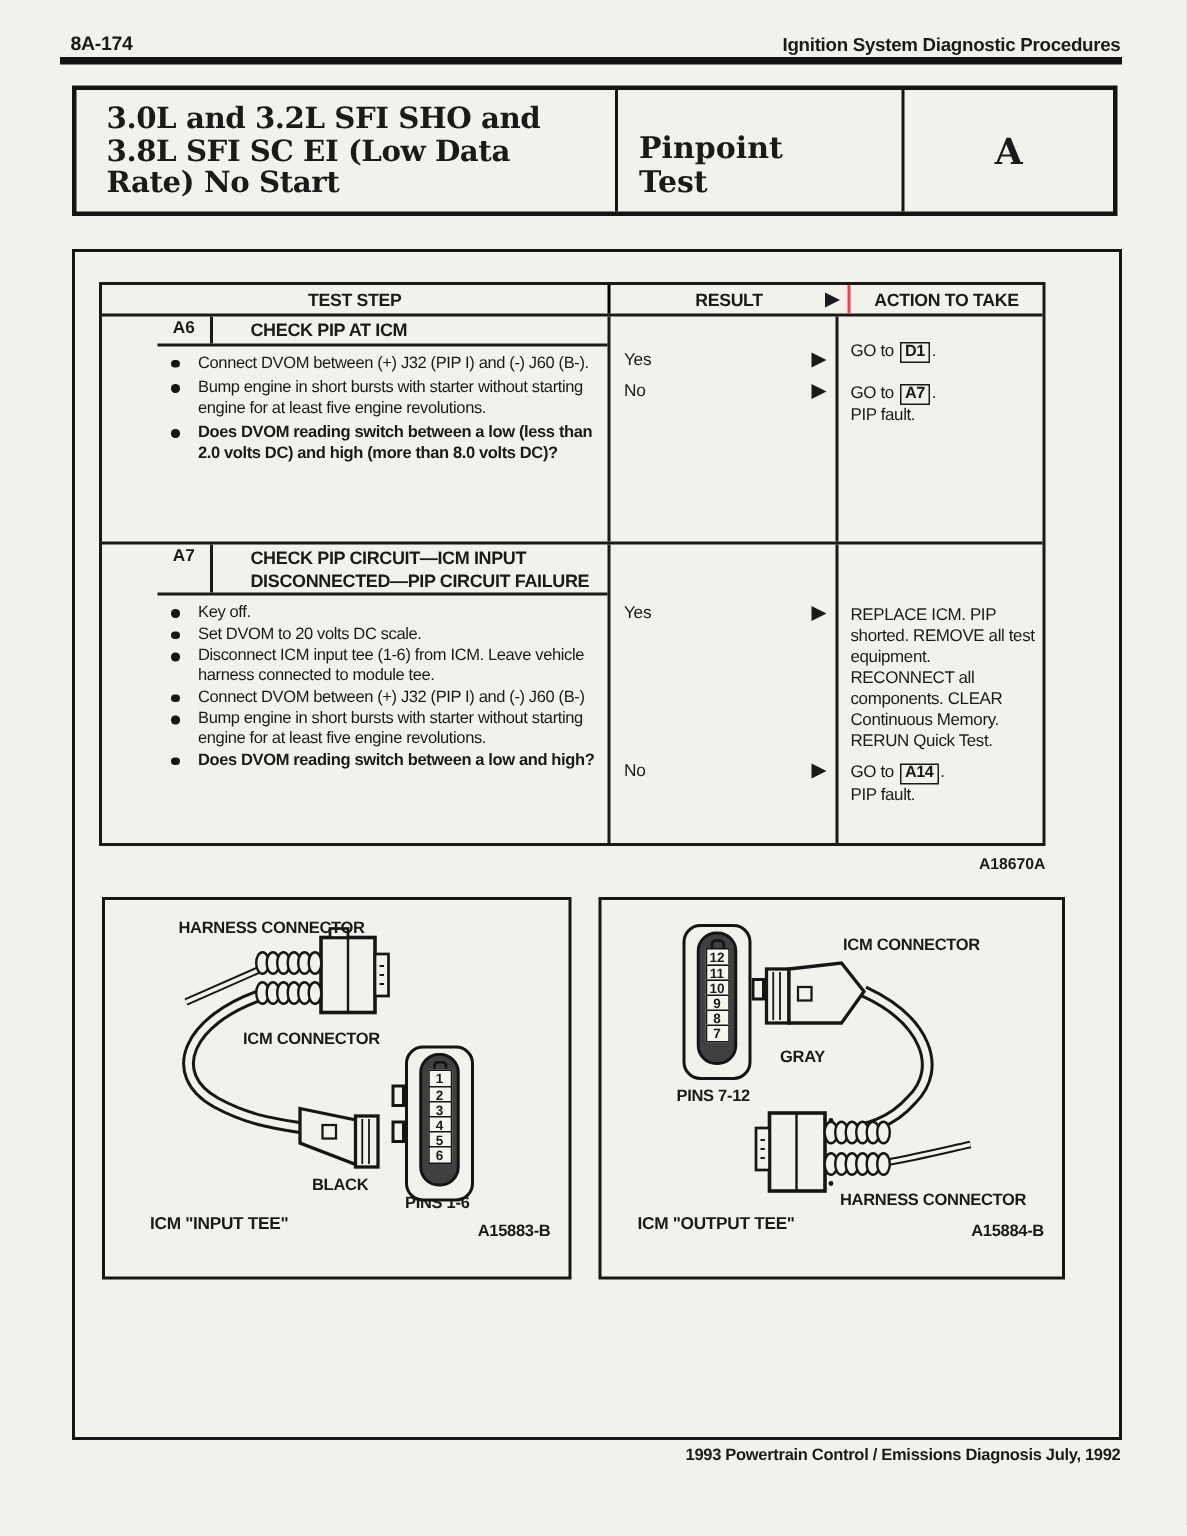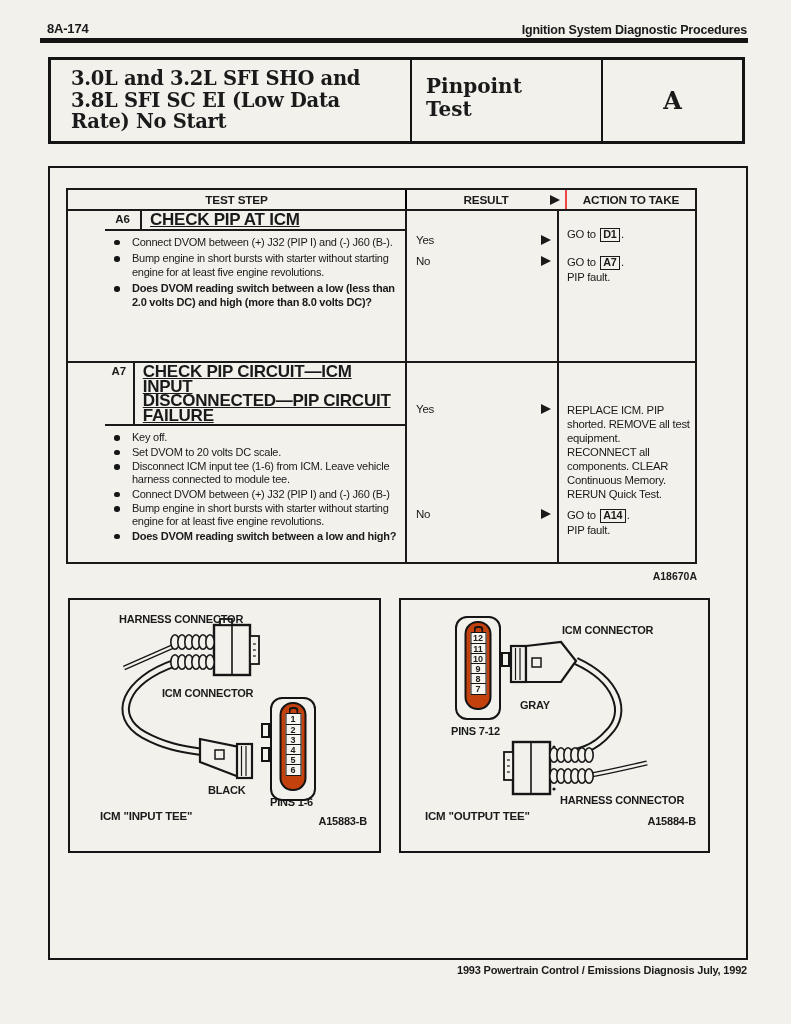--- a/index.html
+++ b/index.html
@@ -10,42 +10,42 @@
     font-family:"Liberation Sans", sans-serif;
   }
   
   .hdr-left  { position:absolute; left:47px; top:21px; font-size:13px; font-weight:700; letter-spacing:-0.2px; }
   .hdr-right { position:absolute; right:44px; top:23px; font-size:12.5px; font-weight:700; letter-spacing:-0.2px;text-align:right; }
   .hdr-rule  { position:absolute; left:40px; top:38px; width:708px; height:5px; background:#141414; }
   
   .titlebox { position:absolute; left:48px; top:57px; width:697px; height:87px;
               border:3px solid #141414; display:flex; font-family:"DejaVu Serif", serif; font-weight:700; }
   .tb-title { width:359px; padding:8px 0 0 20px; font-size:19.5px; line-height:21.5px; letter-spacing:-0.3px; }
-  .tb-pin   { width:191px; border-left:2.5px solid #141414; padding:15px 0 0 14px; font-size:20px; line-height:23px; }
+  .tb-pin   { width:191px; border-left:2.5px solid #141414; padding:27px 0 0 14px; font-size:20px; line-height:23px; }
   .tb-ltr   { flex:1; border-left:2.5px solid #141414; display:flex; align-items:center; justify-content:center; font-size:24px; }
   
   .frame { position:absolute; left:48px; top:166px; width:700px; height:794px; border:2.5px solid #161616; }
   
   .dtable { position:absolute; left:66px; top:188px; width:631px; border:2px solid #1a1a1a; }
   .thead { display:flex; height:21px; border-bottom:2px solid #1a1a1a; font-weight:700; font-size:11.8px; letter-spacing:-0.2px; }
   .th { display:flex; align-items:center; justify-content:center; }
   .th.t-test   { width:337px; }
   .th.t-result { width:160px; border-left:2px solid #000000; position:relative; }
   .th.t-action { flex:1; border-left:2px solid #ef4444; }
   .tri { display:inline-block; width:0; height:0;
          border-top:5px solid transparent; border-bottom:5px solid transparent; border-left:10px solid #1a1a1a; }
   .th.t-result .tri { position:absolute; right:5px; top:5px; }
   .block { display:flex; position:relative; }
   .block + .block { border-top:2px solid #1a1a1a; }
   .col-test   { width:337px; }
   .col-result { width:152px; border-left:2px solid #1a1a1a; position:relative; }
   .col-action { flex:1; border-left:2px solid #1a1a1a; position:relative; }
   .step-head  { display:flex; border-bottom:2px solid #1a1a1a;margin-left:37px; }
   .step-id    { width:37px; border-right:2px solid #1a1a1a; text-align:center; font-weight:700; font-size:11.5px; padding:2px 0 1px; }
-  .step-title { padding:2px 6px 1px 8px; font-weight:700; font-size:17px; line-height:14.5px; letter-spacing:-0.25px;text-decoration:underline; }
+  .step-title { padding:2px 6px 1px 25px; font-weight:700; font-size:12px; line-height:14.5px; letter-spacing:-0.25px; }
   .bullets { list-style:none; padding:5px 2px 4px 0; }
   .bullets li { position:relative; padding-left:64px; font-size:11px; line-height:13.5px; letter-spacing:-0.25px; margin-bottom:3px; }
   .bullets li .dot { position:absolute; left:46px; top:4px; width:5.5px; height:5.5px; border-radius:50%; background:#161616; }
   .bullets li.bold { font-weight:700; }
   .block.b-a7 .bullets li { line-height:13px; margin-bottom:1.5px; }
   .res { position:absolute; left:9px; right:4px; font-size:11.5px; letter-spacing:-0.2px; }
   .res .tri { position:absolute; right:2px; top:1px; }
   .act { position:absolute; left:8px; right:3px; font-size:11.3px; line-height:14px; letter-spacing:-0.25px; }
   .refbox { display:inline-block; border:1.7px solid #1a1a1a; padding:0 2.5px; margin:0 1px;
             font-weight:700; font-size:10.8px; line-height:11.5px; }
@@ -55,21 +55,21 @@
   .dbox.left  { left:68px;  width:313px; }
   .dbox.right { left:399px; width:311px; }
   .dbox svg { position:absolute; left:0; top:0; }
   .dlabel { position:absolute; font-size:11px; font-weight:700; letter-spacing:-0.2px; white-space:nowrap; }
   .dcap   { font-size:11.5px; }
   .dfig   { right:12px; top:215px; left:auto; }
   
   .pinface { position:absolute; width:46px; height:104px; }
   .pf-outer { position:absolute; inset:0; border:2.5px solid #141414; border-radius:12px; background:#f2f1ec; }
   .pf-inner { position:absolute; left:50%; transform:translateX(-50%); top:5px; width:27px; height:89px;
-              border:2px solid #141414; border-radius:13px; background:#c2410c; }
+              border:2px solid #141414; border-radius:13px; background:#404040; }
   .pf-notch { width:10px; height:6px; border:2px solid #141414; border-bottom:none; border-radius:4px 4px 0 0; margin:3px auto 2px; }
   .pf-pin { width:16px; height:11.8px; border:1.6px solid #141414; margin:-1.6px auto 0; background:#f6f5f0;
             font-size:9px; line-height:10.5px; font-weight:700; text-align:center; }
   .pf-pin:first-child { margin-top:0; }
   .pf-tab { position:absolute; width:9px; height:15px; border:2px solid #141414; background:#f2f1ec; }
   .tab-l1 { left:-9px; top:26px; }  .tab-l2 { left:-9px; top:50px; }
   .tab-r1 { right:-9px; top:36px; }
   
   .footer { position:absolute; right:44px; top:964px; font-size:11px; font-weight:700; letter-spacing:-0.2px; }
 </style>

